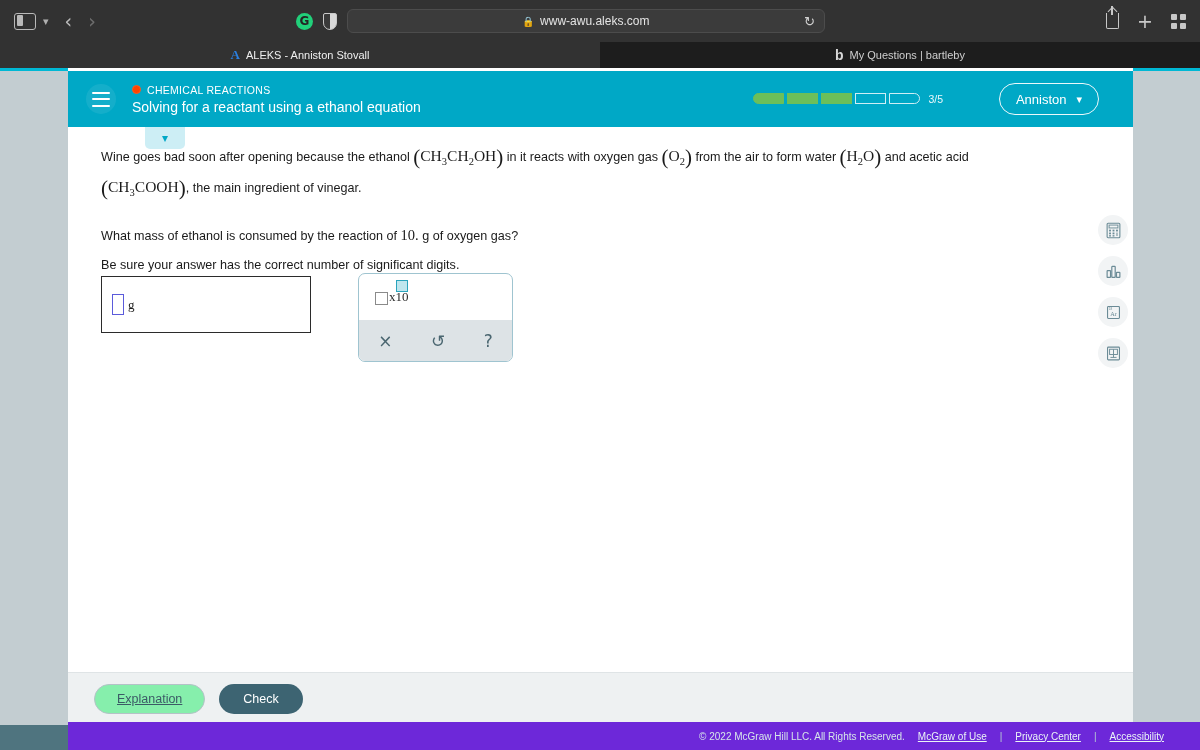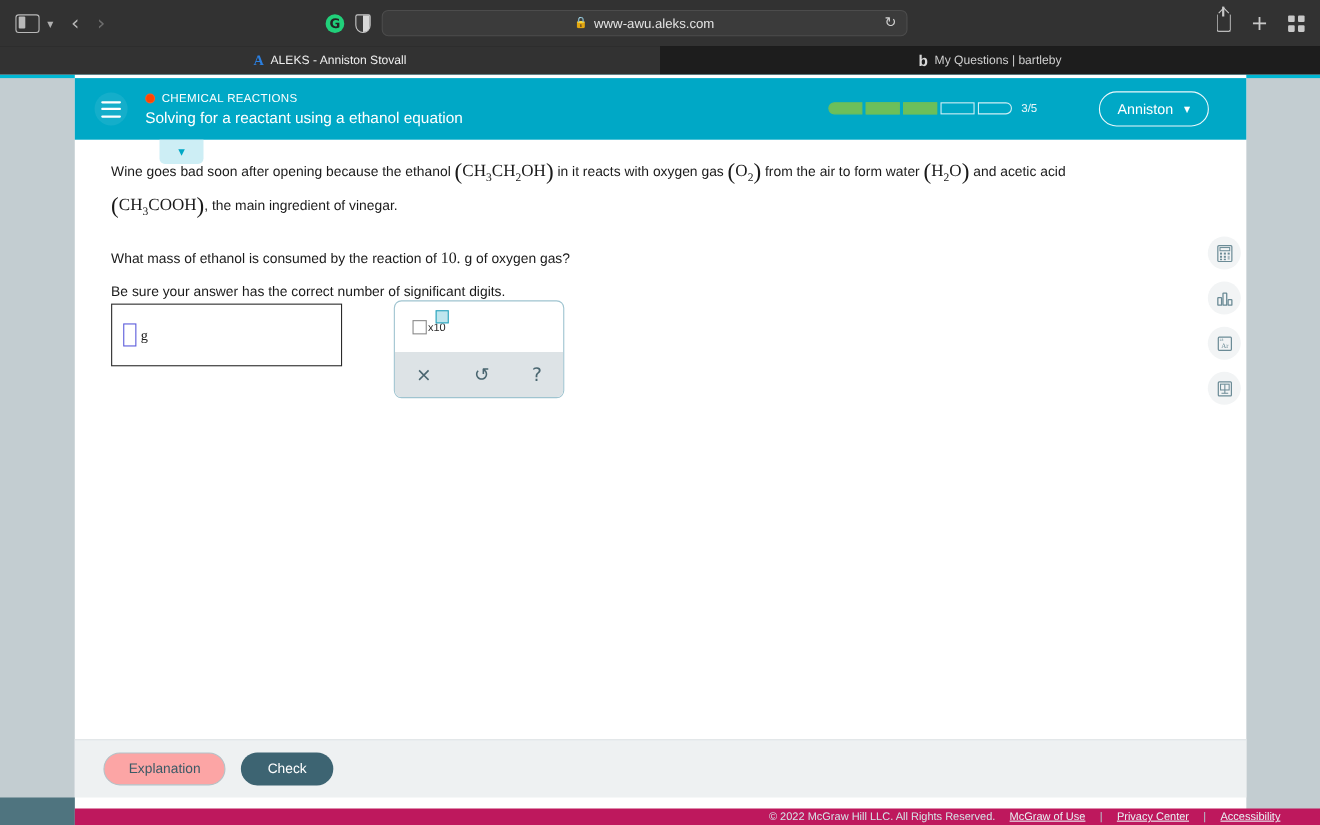--- a/index.html
+++ b/index.html
@@ -234,22 +234,22 @@
   
   .palette {
     position: absolute; left: 257px; top: -3px;
     width: 155px;
     border: 1.3px solid #9fc4d0; border-radius: 7px;
     background: #fff; overflow: hidden;
   }
   .palette-top { height: 46px; display: flex; align-items: center; padding-left: 16px; }
   .sci-btn { position: relative; display: flex; align-items: flex-end; cursor: pointer; }
   .sq-gray { width: 13px; height: 13px; border: 1.5px solid #8a8a8a; background: #fff; }
-  .x10 { font-size: 10px; color: #2a2a2a; margin-left: 1px; margin-bottom: 0px;
-         font-family: Liberation Sans, sans-serif; }
+  .x10 { font-size: 13px; color: #2a2a2a; margin-left: 1px; margin-bottom: 0px;
+         font-family: Liberation Serif, serif; }
   .sq-teal {
     width: 12px; height: 12px; border: 1.8px solid #2aa4bd; background: #bfe6ee;
     position: absolute; left: 21px; top: -9px;
   }
   .palette-bar {
     height: 41px; background: #dde3e6;
     display: flex; align-items: center; justify-content: space-around;
     color: #4a6670;
   }
   .pal-icon { font-size: 17px; cursor: pointer; font-family: "DejaVu Sans", sans-serif; }
@@ -268,34 +268,34 @@
 
   
   .action-bar {
     position: absolute; left: 0; bottom: 25px;
     width: 1065px; height: 53px;
     background: #eef1f2; border-top: 1px solid #dfe4e6;
     display: flex; align-items: center; padding-left: 26px; gap: 14px;
   }
   .btn-expl {
     height: 30px; padding: 0 22px; border-radius: 16px;
-    border: 1.3px solid #b4c2c7; background: #fca5a5;
+    border: 1.3px solid #b4c2c7; background: #86efac;
     color: #3c5a66; font-size: 12.5px; cursor: pointer;
-    display: flex; align-items: center;
+    display: flex; align-items: center; text-decoration: underline;
   }
   .btn-check {
     height: 30px; padding: 0 24px; border-radius: 16px;
     border: none; background: #3d6472;
     color: #fff; font-size: 12.5px; cursor: pointer;
     display: flex; align-items: center;
   }
   .legal-bar {
     position: absolute; left: 68px; bottom: 0;
-    width: 1132px; height: 15px;
-    background: #be185d;
+    width: 1132px; height: 28px;
+    background: #6d28d9;
     display: flex; align-items: center; justify-content: flex-end;
     padding-right: 36px; gap: 0;
   }
   .legal-text { color: #d6e4e9; font-size: 10px; }
   .legal-link {
     color: #eaf3f6; font-size: 10px; margin-left: 13px;
     text-decoration: underline; cursor: pointer;
   }
   .legal-sep { color: #b6cbd2; font-size: 10px; margin-left: 13px; }
   .legal-left-pad { width: 68px; height: 25px; background: #4f747f;

